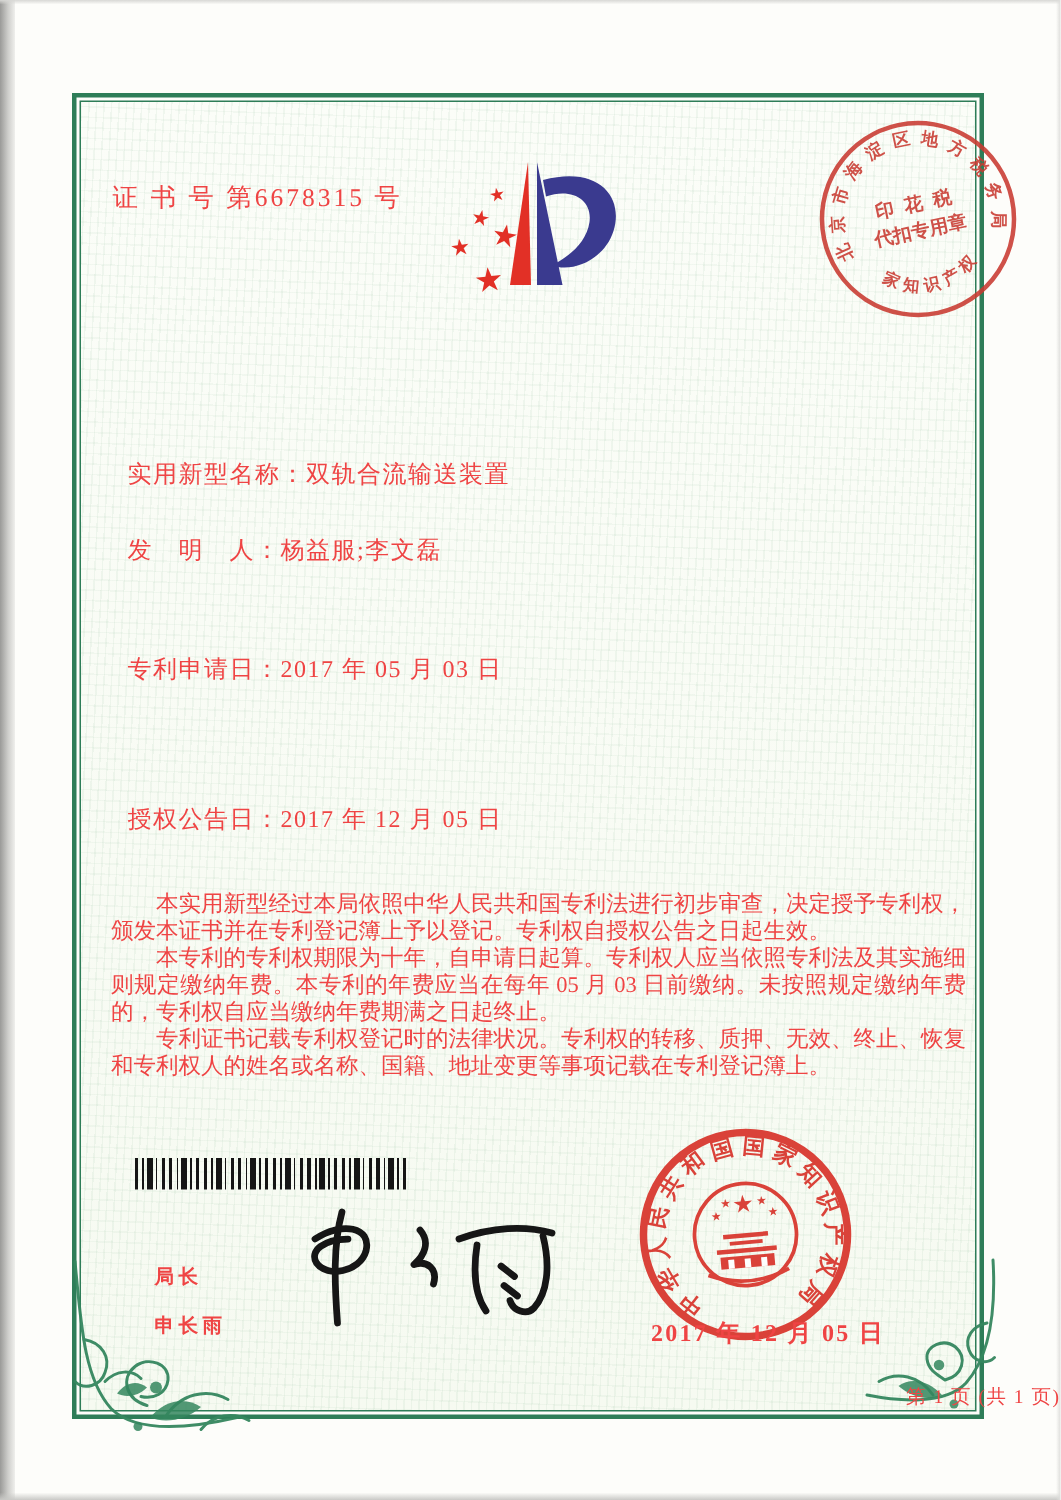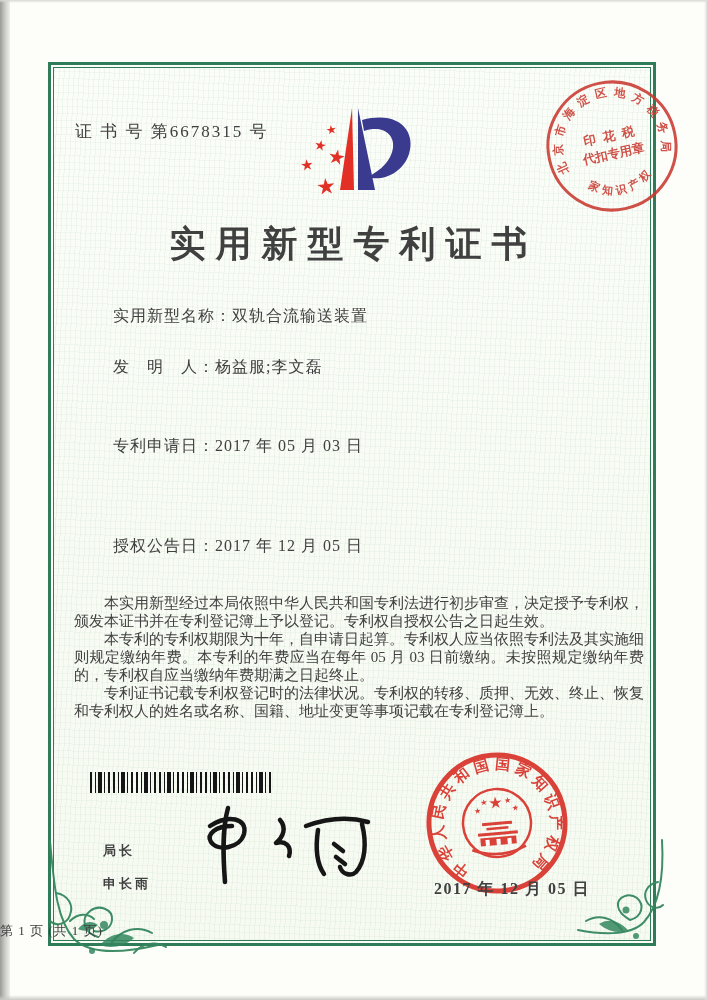--- a/index.html
+++ b/index.html
@@ -1,43 +1,43 @@
 <!DOCTYPE html>
 <html><head>
 <meta charset="utf-8">
 <style>
   html,body{margin:0;padding:0;background:#e9e9e7;}
   .page{position:relative;width:707px;height:1000px;background:#fdfdfa;overflow:hidden;
-        font-family:"Liberation Serif","DejaVu Serif",serif;color:#404040;}
+        font-family:"Liberation Serif","DejaVu Serif",serif;color:#ef4444;}
   .abs{position:absolute;}
   
   .edge-left{left:0;top:0;bottom:0;width:10px;background:linear-gradient(90deg,#9a9a98,#cfcfcc 55%,#efefec);}
   .edge-top{left:0;top:0;right:0;height:3px;background:linear-gradient(#d8d8d5,rgba(255,255,255,0));}
   .edge-bottom{left:0;bottom:0;right:0;height:5px;background:linear-gradient(rgba(255,255,255,0),#c9c9c6);}
   .edge-right{right:0;top:0;bottom:0;width:3px;background:linear-gradient(270deg,#dededb,rgba(255,255,255,0));}
   
   .frame{left:48px;top:62px;width:608px;height:884px;border:3px solid #2e7d58;box-sizing:border-box;}
   .frame-inner{position:absolute;inset:2px;border:1px solid #2e7d58;
      background:
        repeating-linear-gradient(93deg, rgba(120,175,135,.09) 0 1px, rgba(0,0,0,0) 1px 5px),
        repeating-linear-gradient(2deg, rgba(120,175,135,.07) 0 1px, rgba(0,0,0,0) 1px 7px),
        linear-gradient(#fbfdf8,#f6faf1);}
   .cert-no{left:75px;top:120px;font-size:17px;letter-spacing:2px;}
   .title{left:0;top:220px;width:707px;text-align:center;font-size:36px;font-weight:bold;letter-spacing:10px;}
-  .field{left:85px;font-size:16px;white-space:nowrap;margin-left:28px;}
+  .field{left:85px;font-size:16px;white-space:nowrap;}
   .field .flabel{letter-spacing:1px;}
   .field .fvalue{letter-spacing:1px;}
   .paras{left:74px;top:594px;width:570px;font-size:15px;line-height:18px;text-align:justify;}
   .paras p{margin:0;text-indent:2em;}
   .barcode{left:90px;top:772px;width:181px;height:21px;
      background:repeating-linear-gradient(90deg,#151515 0 2px,rgba(0,0,0,0) 2px 5px,#151515 5px 6px,rgba(0,0,0,0) 6px 8px,#151515 8px 12px,rgba(0,0,0,0) 12px 14px,#151515 14px 15px,rgba(0,0,0,0) 15px 18px,#151515 18px 20px,rgba(0,0,0,0) 20px 23px);}
   .director{left:103px;top:834px;font-family:"Liberation Sans","DejaVu Sans",sans-serif;
             font-weight:bold;font-size:13px;line-height:33px;letter-spacing:3px;}
   .issue-date{left:434px;top:879px;font-size:16px;font-weight:bold;letter-spacing:1.5px;}
-  .footer{left:0;top:922px;width:707px;text-align:left;font-size:13px;letter-spacing:1px;}
+  .footer{left:0;top:922px;width:707px;text-align:right;font-size:13px;letter-spacing:1px;}
   .sig{left:188px;top:796px;}
   .seal-big{left:422px;top:748px;transform:rotate(-5deg);opacity:.93;}
   .stamp-tax{left:542px;top:76px;transform:rotate(-12deg);opacity:.88;}
   .logo{left:280px;top:100px;}
   .orn-bl{left:40px;top:833px;}
   .orn-br{left:568px;top:838px;transform:scaleX(-1);}
   svg text{font-family:"Liberation Serif","DejaVu Serif",serif;}
 </style>
 </head>
 <body>
@@ -108,21 +108,20 @@
     <text font-size="11.5" fill="#c93a31" font-weight="bold">
       <textPath href="#taxTop" startOffset="50%" text-anchor="middle" textLength="190">北京市海淀区地方税务局</textPath>
     </text>
     <text font-size="11" fill="#c93a31" font-weight="bold">
       <textPath href="#taxBottom" startOffset="50%" text-anchor="middle" textLength="100">国家知识产权局</textPath>
     </text>
     <text x="70" y="64" text-anchor="middle" font-size="12.5" fill="#c93a31" font-weight="bold" letter-spacing="2">印 花 税</text>
     <text x="70" y="82" text-anchor="middle" font-size="12.5" fill="#c93a31" font-weight="bold">代扣专用章</text>
   </svg>
 
-  <div class="abs title">实用新型专利证书</div>
 
   <div class="abs field" style="top:306px">
     <span class="flabel">实用新型名称：</span><span class="fvalue">双轨合流输送装置</span>
   </div>
   <div class="abs field" style="top:357px">
     <span class="flabel">发　明　人：</span><span class="fvalue">杨益服;李文磊</span>
   </div>
   <div class="abs field" style="top:436px">
     <span class="flabel">专利申请日：</span><span class="fvalue">2017 年 05 月 03 日</span>
   </div>

